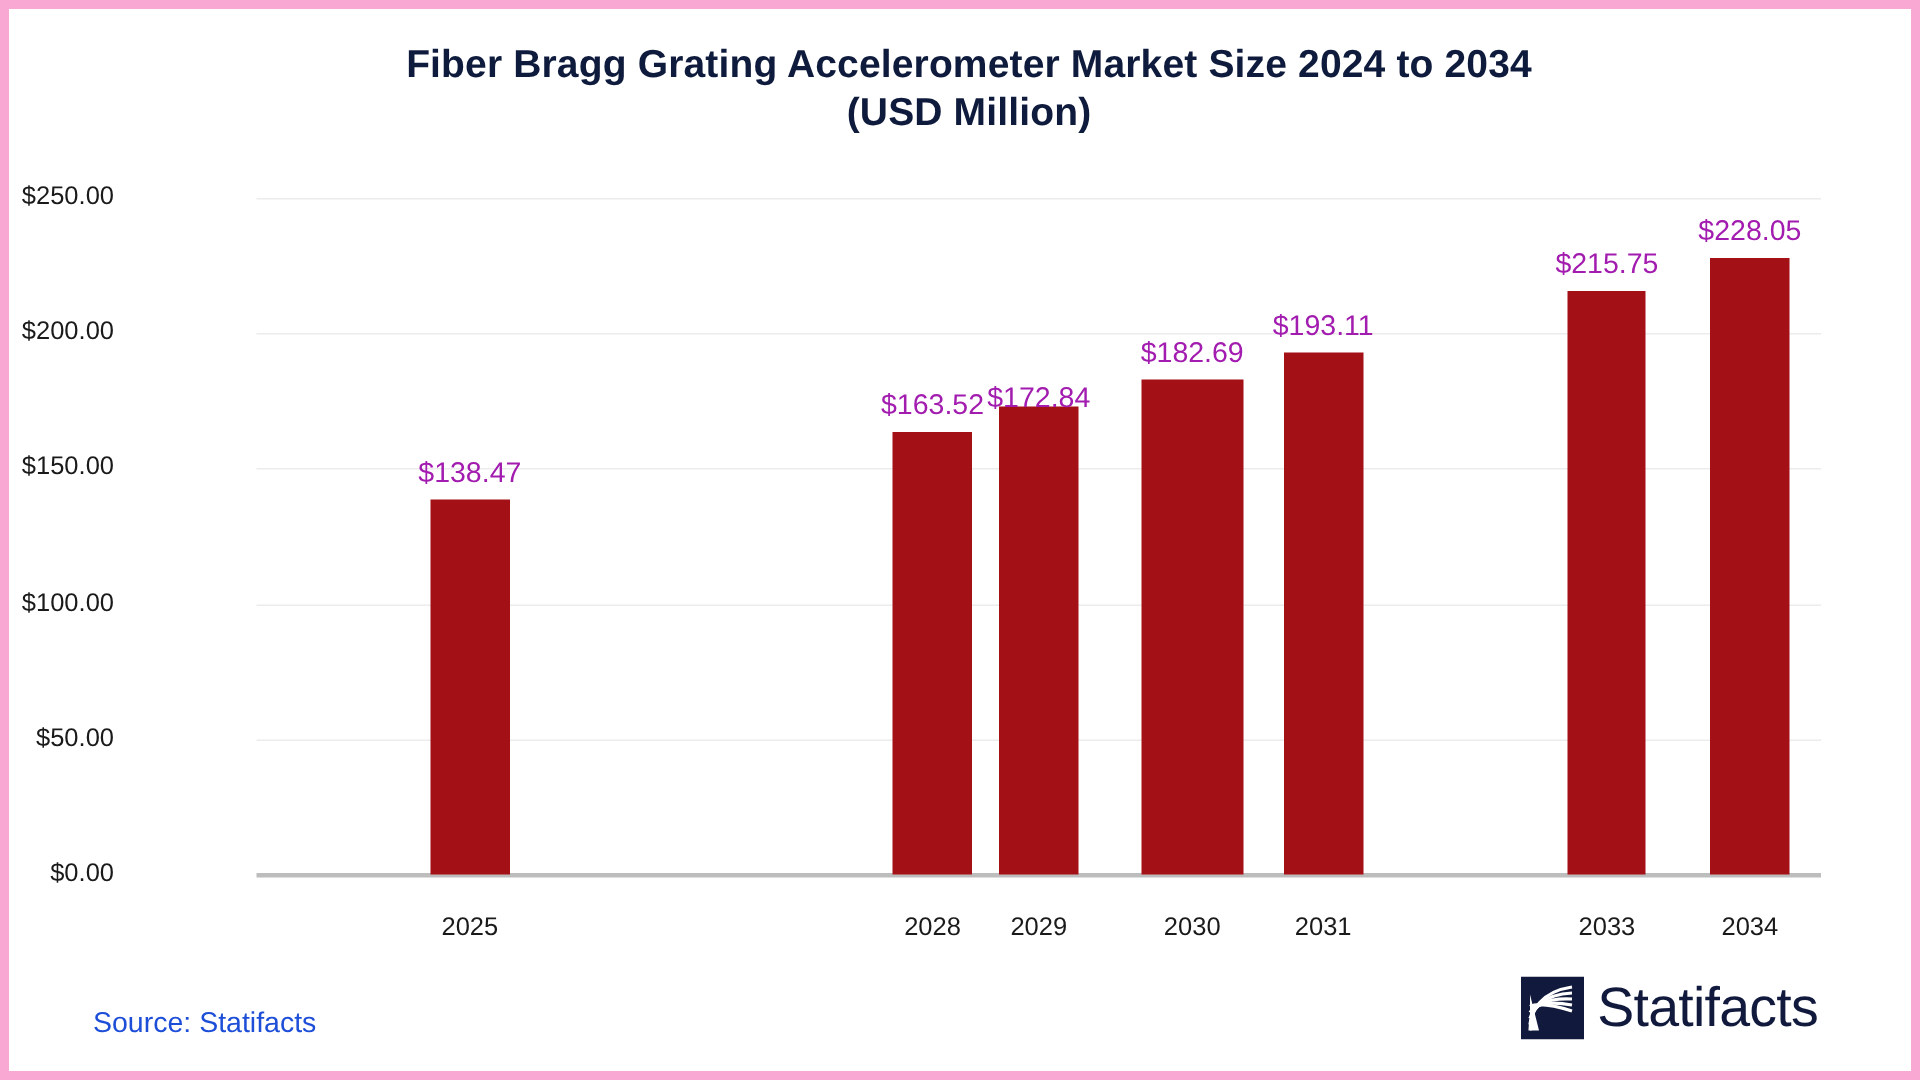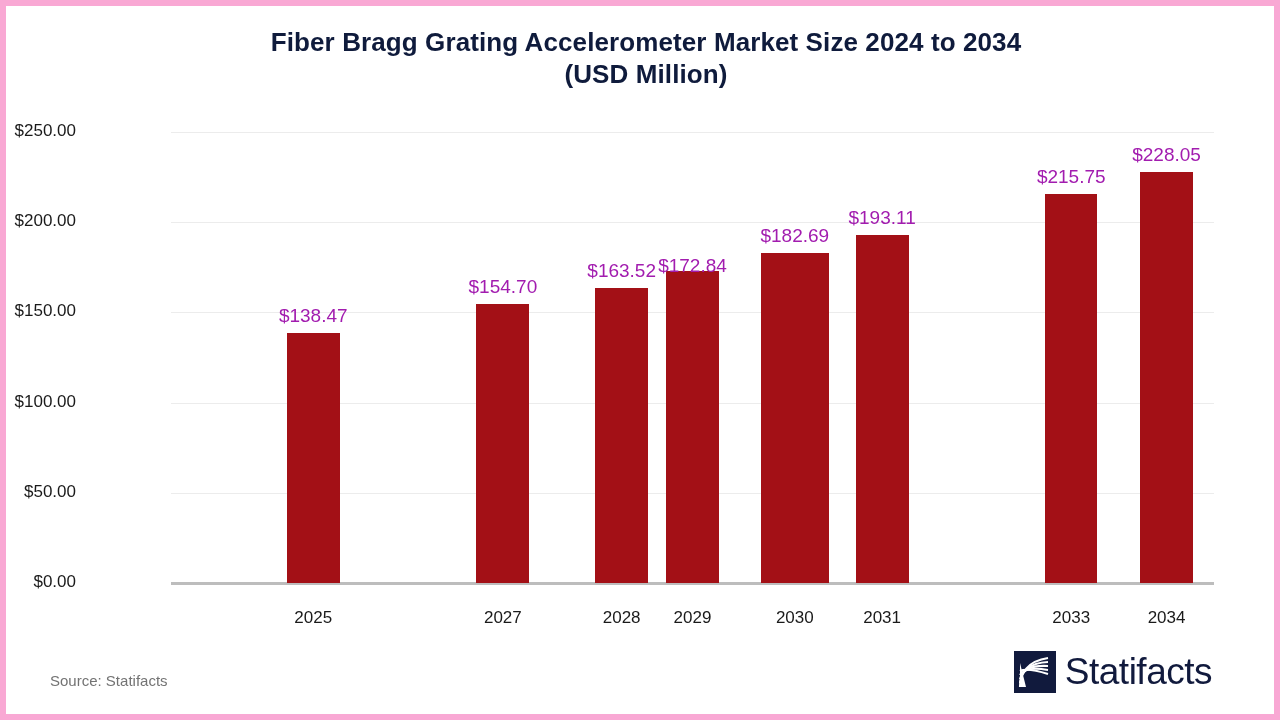--- a/index.html
+++ b/index.html
@@ -95,24 +95,24 @@
     transform: translateX(-50%);
     font-size: 17px;
     color: #1a1a1a;
     white-space: nowrap;
     font-family: "Liberation Sans", sans-serif;
   }
 
   
   #source-note {
     position: absolute;
-    left: 44px;
+    left: 56px;
     top: 666px;
-    font-size: 15px;
-    color: #737373;
+    font-size: 19px;
+    color: #1d4ed8;
     font-family: "Liberation Sans", sans-serif;
   }
   #brand-logo {
     position: absolute;
     right: 62px;
     top: 645px;
     display: flex;
     align-items: center;
     gap: 9px;
   }
@@ -151,25 +151,20 @@
       <div class="y-tick" style="top: 169.4px;">$150.00</div>
       <div class="gridline" style="top: 90.2px;"></div>
       <div class="y-tick" style="top: 79.2px;">$200.00</div>
       <div class="gridline" style="top: 0px;"></div>
       <div class="y-tick" style="top: -11px;">$250.00</div>
       <div class="bar-slot" style="left: 115.727px; width: 53px;">
         <div class="bar" style="height: 249.8px; background: rgb(163, 16, 22);"></div>
         <div class="bar-value" style="top: 173.2px;">$138.47</div>
         <div class="x-tick">2025</div>
       </div>
-      <div class="bar-slot" style="left: 305.364px; width: 53px;">
-        <div class="bar" style="height: 279.079px; background: rgb(163, 16, 22);"></div>
-        <div class="bar-value" style="top: 143.921px;">$154.70</div>
-        <div class="x-tick">2027</div>
-      </div>
       <div class="bar-slot" style="left: 400.182px; width: 53px; margin-left: 24px;">
         <div class="bar" style="height: 294.99px; background: rgb(163, 16, 22);"></div>
         <div class="bar-value" style="top: 128.01px;">$163.52</div>
         <div class="x-tick">2028</div>
       </div>
       <div class="bar-slot" style="left: 495px; width: 53px;">
         <div class="bar" style="height: 311.803px; background: rgb(163, 16, 22);"></div>
         <div class="bar-value" style="top: 111.197px; margin-top: 12px;">$172.84</div>
         <div class="x-tick">2029</div>
       </div>

